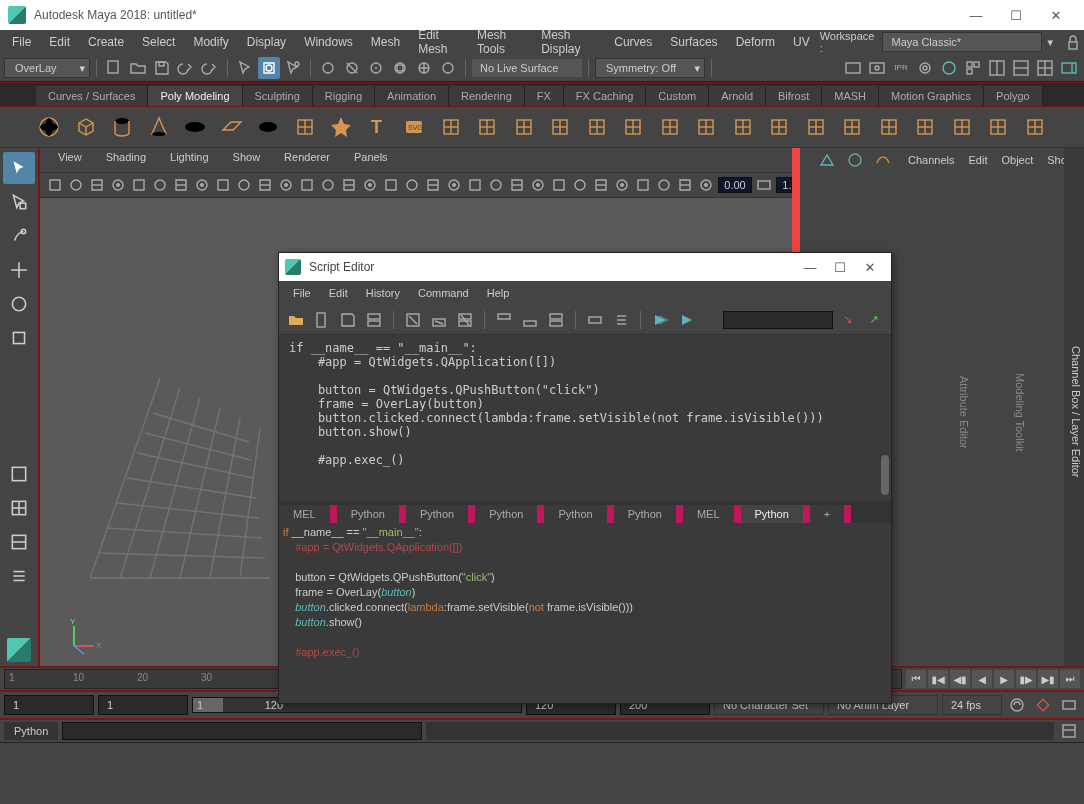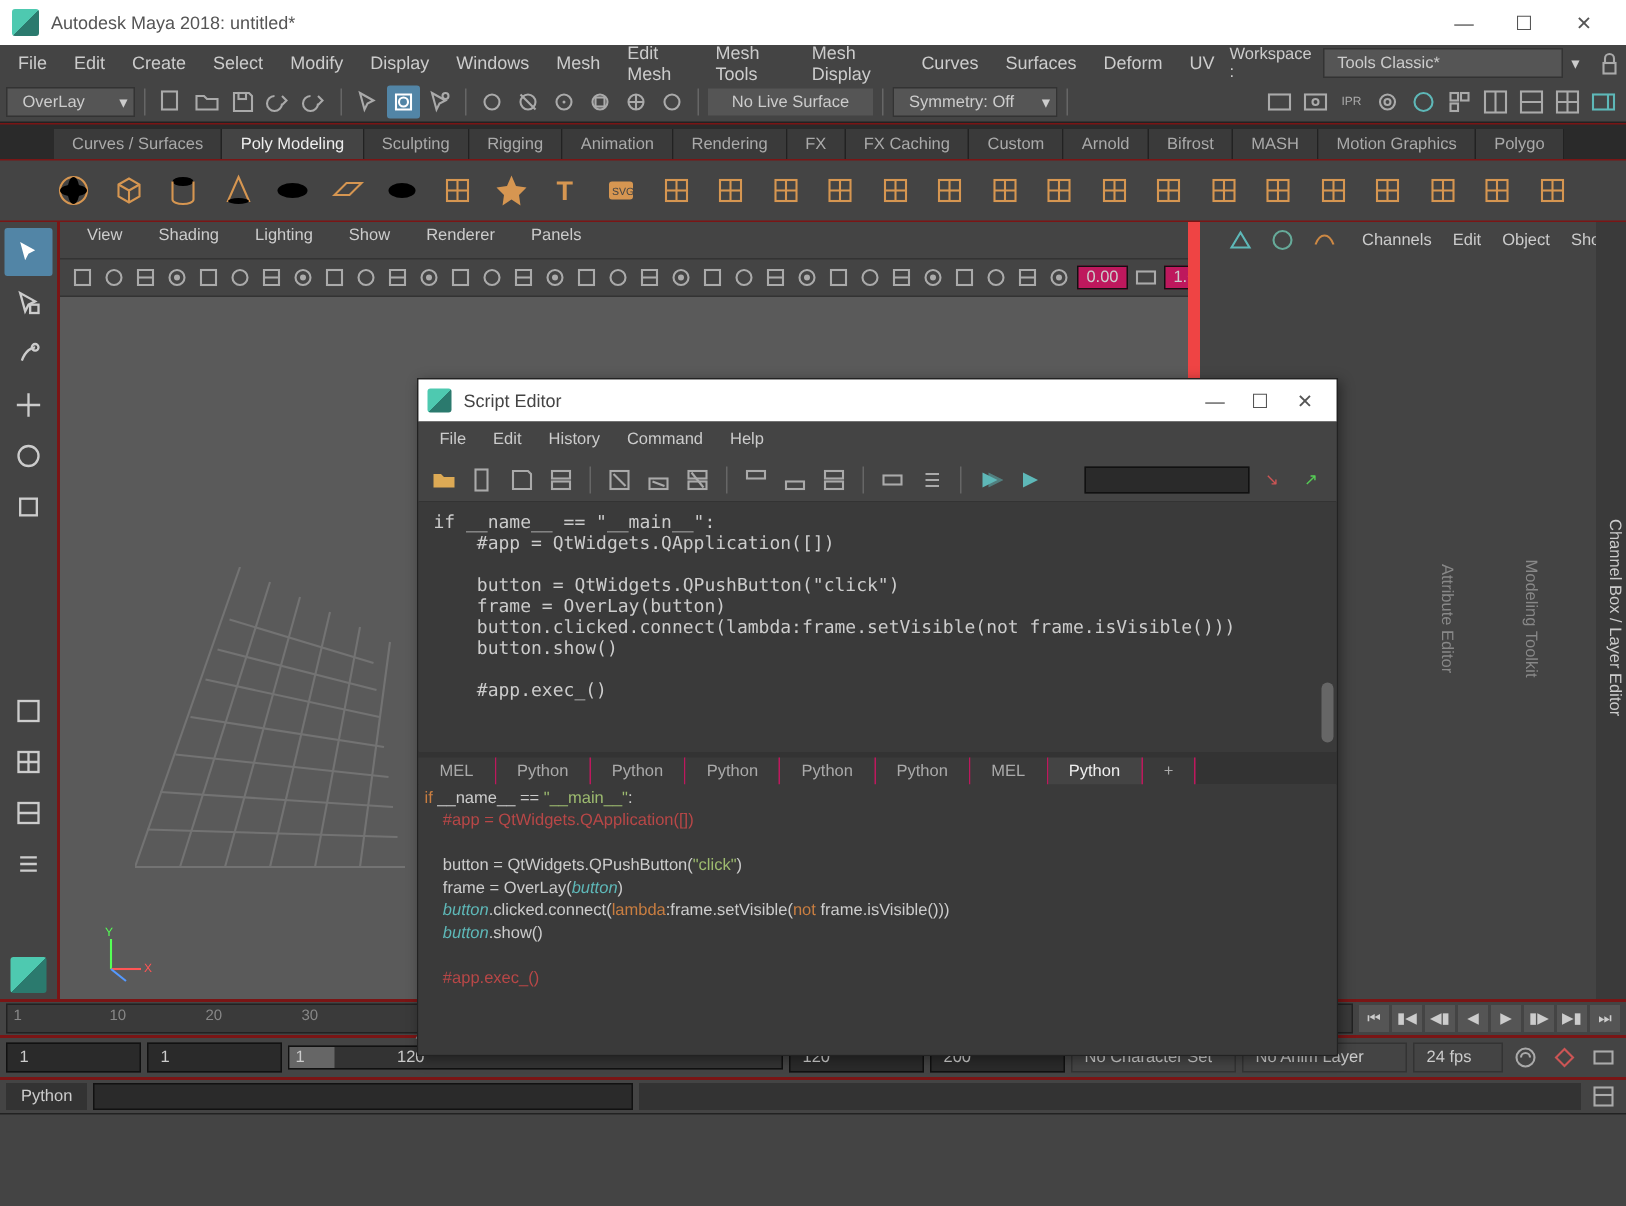--- a/index.html
+++ b/index.html
@@ -14,21 +14,21 @@
 .menubar .wslabel{margin-left:auto;padding-right:6px}
 .menubar .wsdd{background:#555;padding:3px 40px 3px 8px;border:1px solid #333;min-width:160px}
 .lock{width:16px;height:16px;margin-left:6px;color:#aaa}
 .toolbar{height:28px;background:#444;border-bottom:1px solid #222;display:flex;align-items:center;padding:0 4px;gap:2px}
 .dd{background:#555;padding:3px 10px;min-width:80px;border:1px solid #333}
 .dd.mod{min-width:86px;position:relative}
 .dd::after{content:"▾";position:absolute;right:4px}
 .sep{width:1px;height:18px;background:#666;margin:0 4px}
 .tbtn{width:22px;height:22px;display:flex;align-items:center;justify-content:center;color:#aaa;border-radius:2px}
 .tbtn.active{background:#5285a6;color:#fff}
-.nls{min-width:110px;padding:3px 8px;background:#555;text-align:center}
+.nls{min-width:110px;padding:3px 8px;background:#555;}
 .shelf-tabs{height:24px;background:#2a2a2a;display:flex;align-items:flex-end;padding-left:36px;gap:0;border-top:1px solid #7a1515}
 .shelf-tab{padding:4px 12px;background:#3a3a3a;color:#aaa;border-right:1px solid #222}
 .shelf-tab.active{background:#444;color:#eee}
 .shelf-row{height:42px;background:#444;border-top:1px solid #7a1515;border-bottom:1px solid #7a1515;display:flex;align-items:center;padding:0 36px;gap:10px}
 .shelf-icon{width:28px;height:28px;display:flex;align-items:center;justify-content:center}
 .main{display:flex;height:518px}
 .left-tools{width:40px;background:#444;border-right:2px solid #7a1515;display:flex;flex-direction:column;align-items:center;padding-top:4px;gap:2px}
 .ltool{width:32px;height:32px;display:flex;align-items:center;justify-content:center;border-radius:2px}
 .ltool.sel{background:#5285a6}
 .vp-area{flex:1;display:flex;flex-direction:column;min-width:0}
@@ -63,31 +63,31 @@
 .script-editor{position:absolute;left:278px;top:252px;width:614px;height:452px;background:#444;border:1px solid #222;box-shadow:2px 2px 8px rgba(0,0,0,.4);z-index:100;display:flex;flex-direction:column}
 .se-title{height:28px;background:#fff;color:#444;display:flex;align-items:center;padding:0 6px}
 .se-title .logo{width:16px;height:16px;background:linear-gradient(135deg,#4ec9b0 50%,#2b7a6e 50%);margin-right:8px;border-radius:2px}
 .se-title .t{flex:1;font-size:12px}
 .se-menus{height:24px;background:#444;display:flex;align-items:center;padding:0 6px;gap:2px}
 .se-menus .sm{padding:3px 8px}
 .se-icons{height:30px;background:#444;border-bottom:1px solid #333;display:flex;align-items:center;padding:0 6px;gap:4px}
 .se-output{flex:0 0 166px;background:#3a3a3a;padding:6px 10px;overflow:hidden;font-family:Consolas,monospace;font-size:12px;color:#ccc;white-space:pre;position:relative}
 .se-output .sb{position:absolute;right:2px;top:120px;width:8px;height:40px;background:#666;border-radius:4px}
 .se-tabs{height:22px;background:#333;display:flex;align-items:flex-end}
-.se-tab{padding:3px 14px;background:#3a3a3a;color:#aaa;border-right:1px solid #be185d;font-size:11px}
+.se-tab{padding:3px 14px;background:#3a3a3a;color:#aaa;border-right:7px solid #be185d;font-size:11px}
 .se-tab.active{background:#444;color:#eee}
 .se-input{flex:1;background:#3a3a3a;display:flex;overflow:hidden;font-family:Consolas,monospace;font-size:12px}
 .gutter{width:32px;background:#333;color:#888;text-align:right;padding:2px 4px;white-space:pre;line-height:15px}
 .code{flex:1;padding:2px 4px;white-space:pre;line-height:15px;color:#ccc;position:relative}
 .kw{color:#c97e41}
 .str{color:#9dbb6f}
 .cm{color:#b84747}
 .arg{color:#5eb8b8;font-style:italic}
 .ico{width:18px;height:18px}
-.numfield{background:#be185d;padding:1px 4px;min-width:34px;border:1px solid #111;font-size:11px;text-align:center}
+.numfield{background:#0f172a;padding:1px 4px;min-width:34px;border:1px solid #111;font-size:11px;text-align:center}
 .axis-gizmo{position:absolute;left:24px;bottom:10px;width:40px;height:40px}
 
 
 .anim-tabs{height:24px;background:#3a3a3a;display:flex;align-items:center;padding:0 8px;gap:12px}
 .anim-body{flex:1;background:#3a3a3a;padding:4px 8px}
 .anim-btns{display:flex;gap:8px;justify-content:flex-end}
 .abtn{width:18px;height:18px;border-radius:9px}
 
 svg path,svg line,svg rect,svg circle,svg polyline,svg polygon{stroke:currentColor;fill:none;stroke-width:1.4}
 svg .f{fill:currentColor;stroke:none}
@@ -117,21 +117,21 @@
     <div class="mitem">Windows</div>
     <div class="mitem">Mesh</div>
     <div class="mitem">Edit Mesh</div>
     <div class="mitem">Mesh Tools</div>
     <div class="mitem">Mesh Display</div>
     <div class="mitem">Curves</div>
     <div class="mitem">Surfaces</div>
     <div class="mitem">Deform</div>
     <div class="mitem">UV</div>
     <div class="wslabel">Workspace :</div>
-    <div class="wsdd">Tools Classic*</div>
+    <div class="wsdd">Maya Classic*</div>
     <div style="padding: 3px;">▾</div>
     <div class="lock"><svg class="ico" viewBox="0 0 18 18">
         <rect x="5" y="8" width="8" height="7"></rect>
         <path d="M6 8V5a3 3 0 0 1 6 0v3"></path>
       </svg></div>
   </div>
 
 <div class="toolbar">
   <div class="dd mod">OverLay</div>
   <div class="sep"></div>

